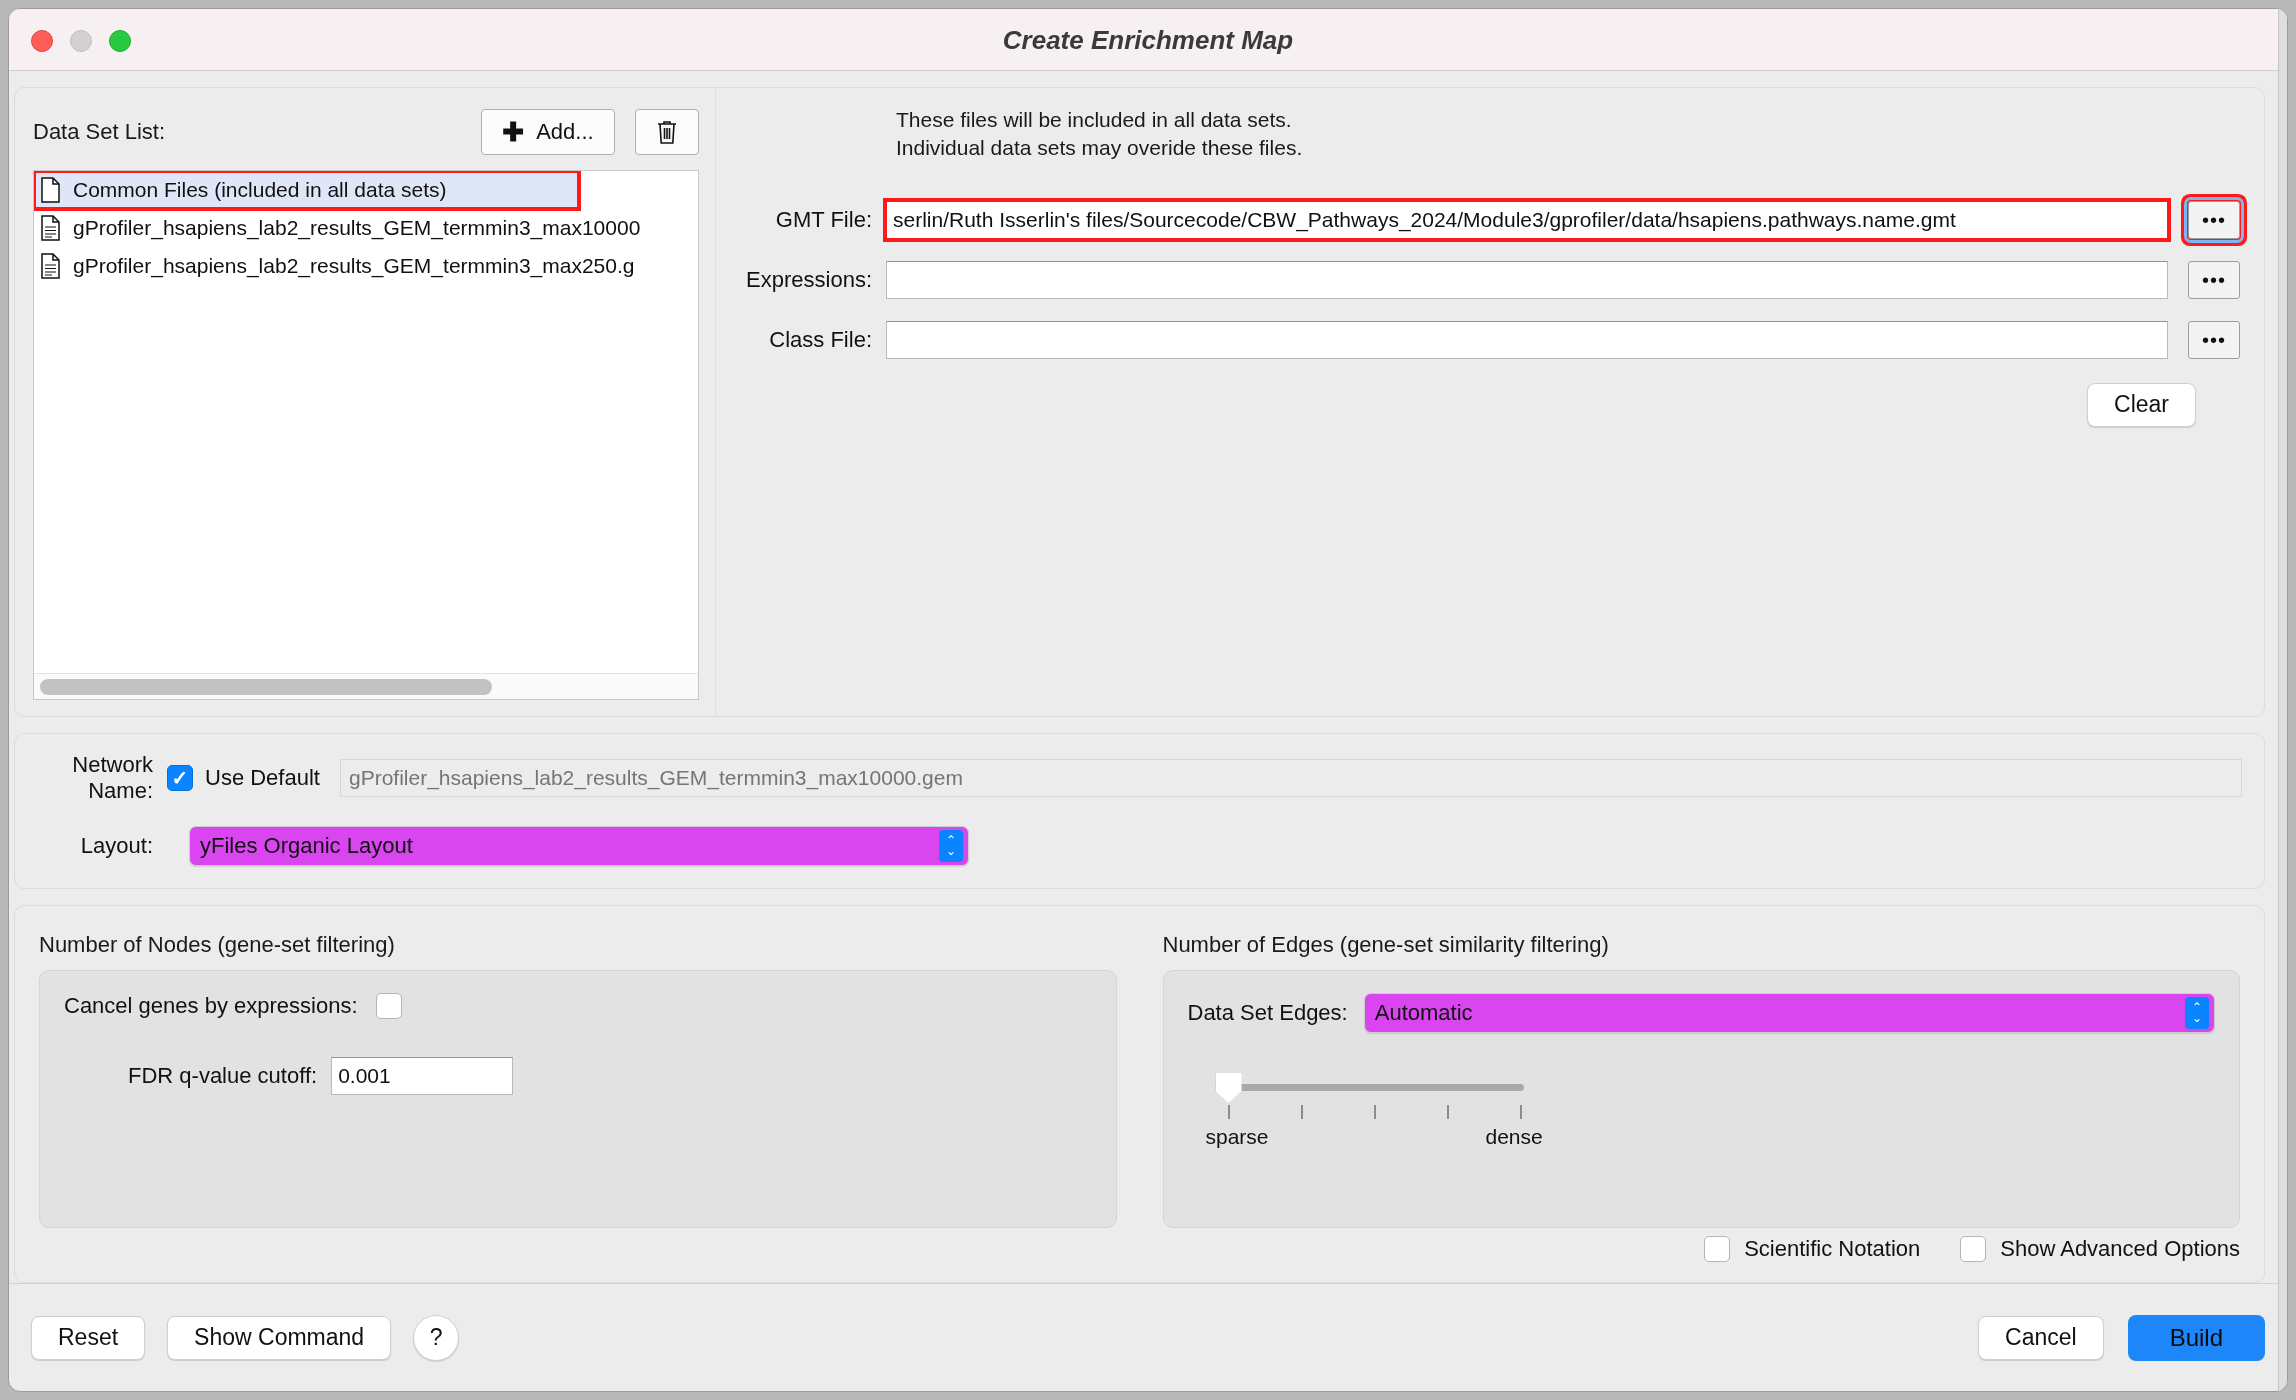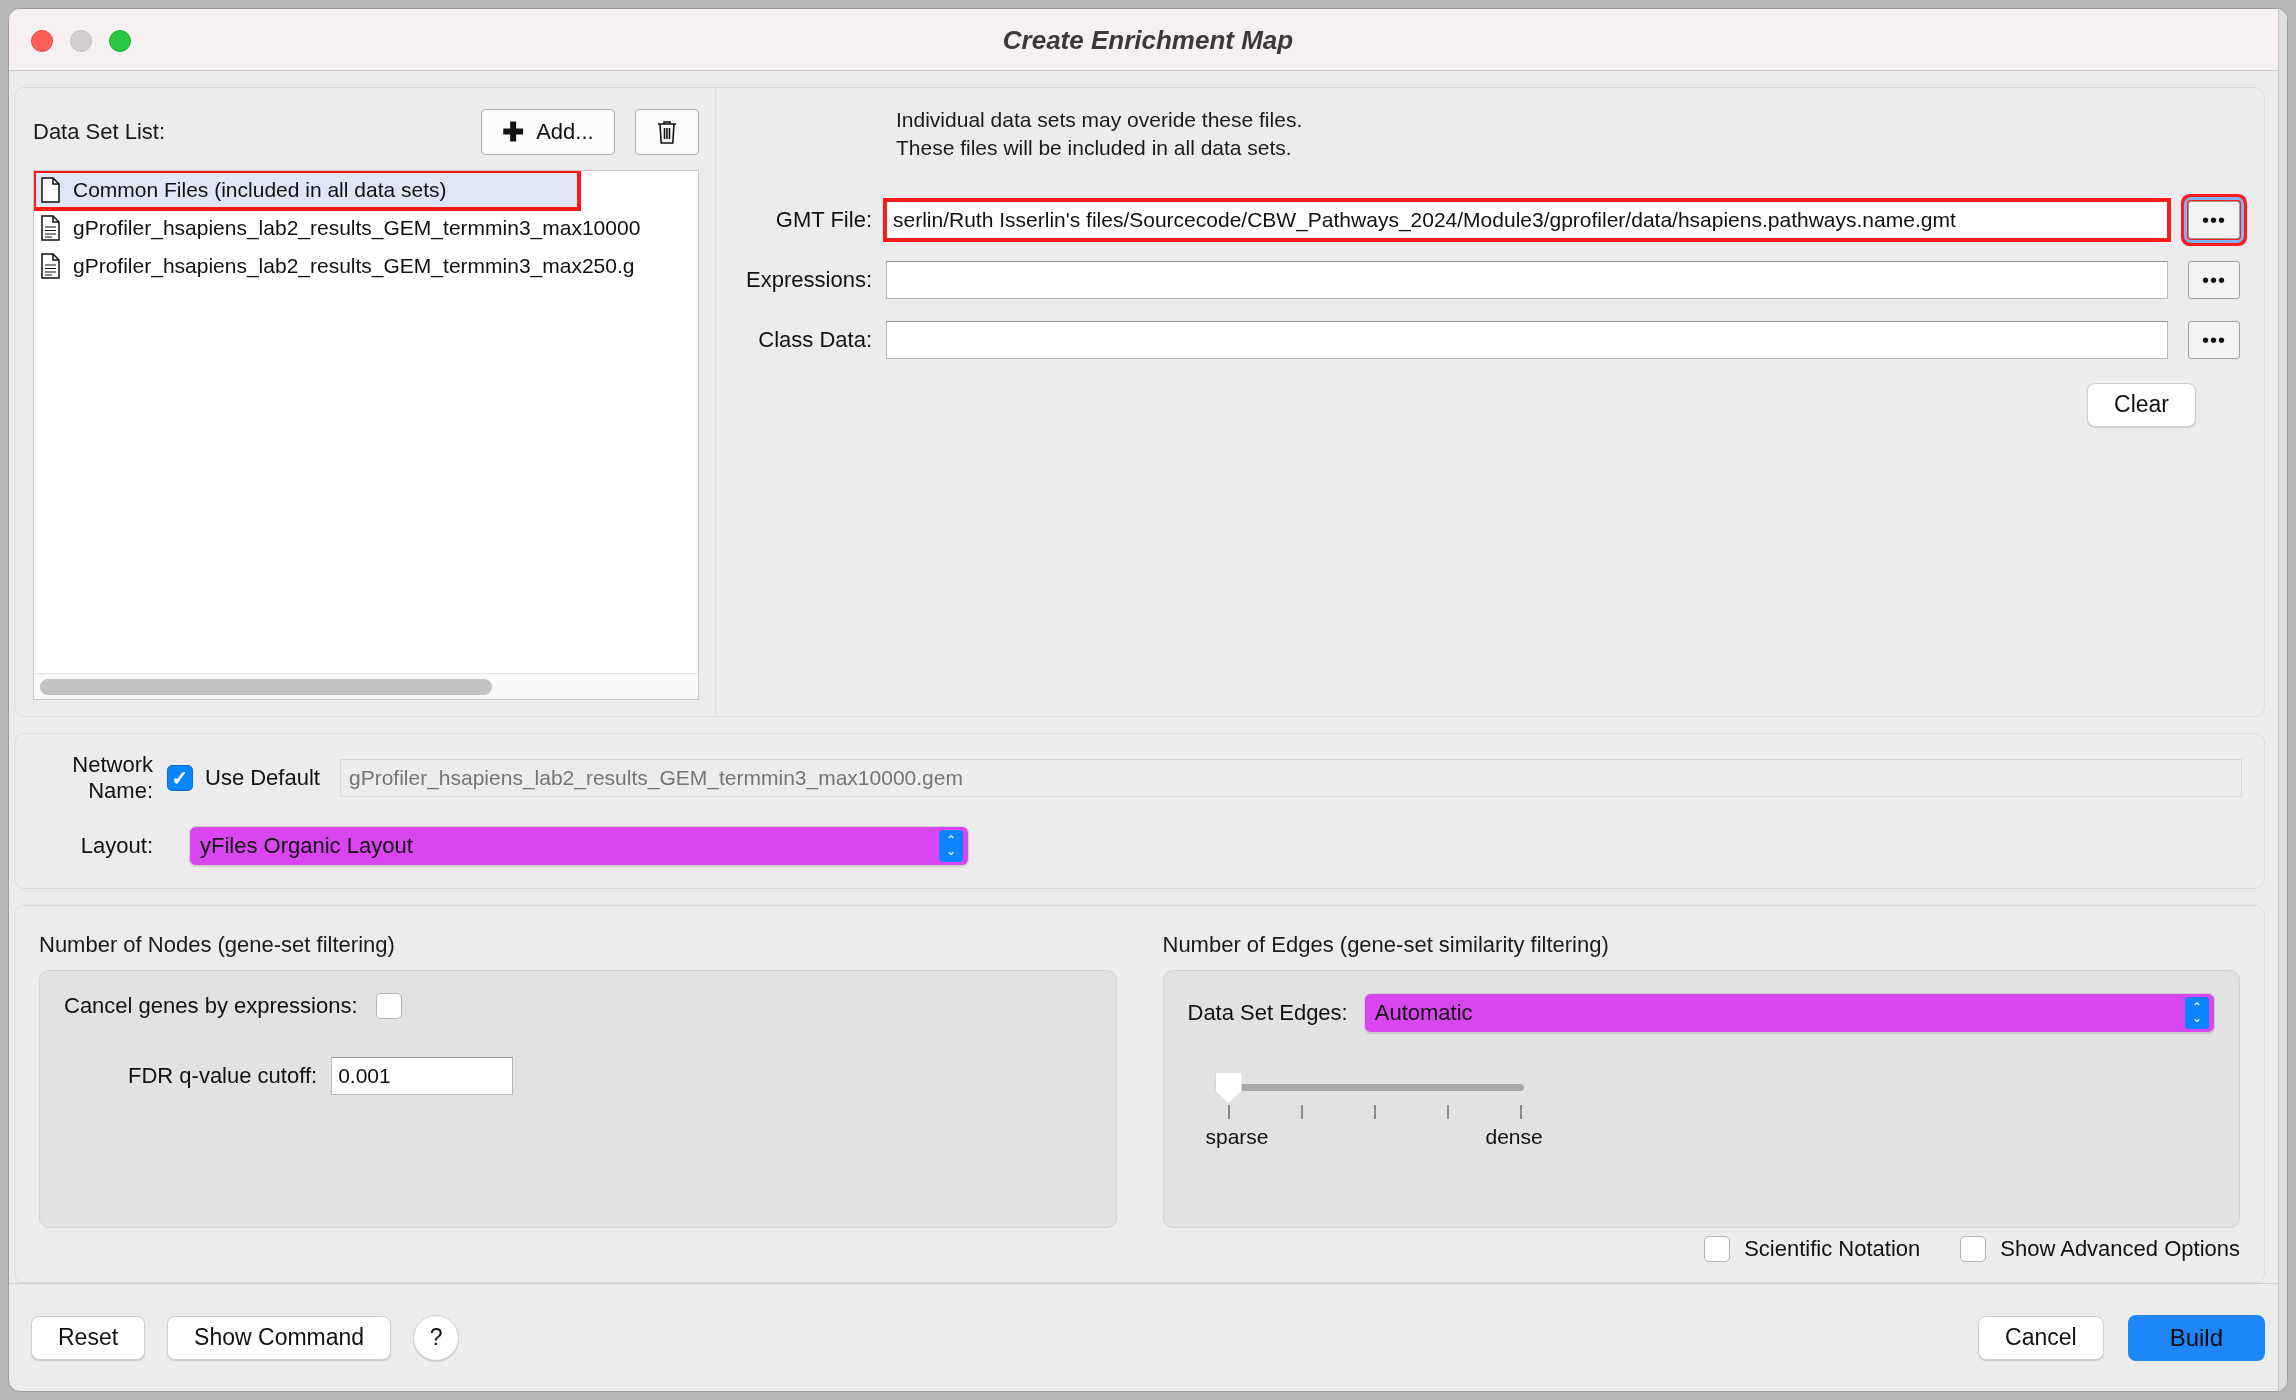--- a/index.html
+++ b/index.html
@@ -305,38 +305,38 @@
 
           </div>
           <div class="hscroll">
             <div class="hthumb"></div>
           </div>
         </div>
       </div>
 
       <div class="right-pane">
         <div class="note">
+          <div>These files will be included in all data sets.</div>
           <div>Individual data sets may overide these files.</div>
-          <div>These files will be included in all data sets.</div>
         </div>
 
         <div class="field-row first">
           <div class="field-label">GMT File:</div>
           <input class="field-input redbox" type="text" value="serlin/Ruth Isserlin's files/Sourcecode/CBW_Pathways_2024/Module3/gprofiler/data/hsapiens.pathways.name.gmt" style="">
           <div class="dots-btn focused">•••</div>
         </div>
 
         <div class="field-row">
           <div class="field-label">Expressions:</div>
           <input class="field-input" type="text" value="" style="">
           <div class="dots-btn">•••</div>
         </div>
 
         <div class="field-row">
-          <div class="field-label">Class Data:</div>
+          <div class="field-label">Class File:</div>
           <input class="field-input" type="text" value="" style="">
           <div class="dots-btn">•••</div>
         </div>
 
         <div class="clear-wrap">
           <button class="btn-pill">Clear</button>
         </div>
       </div>
     </div>
 

